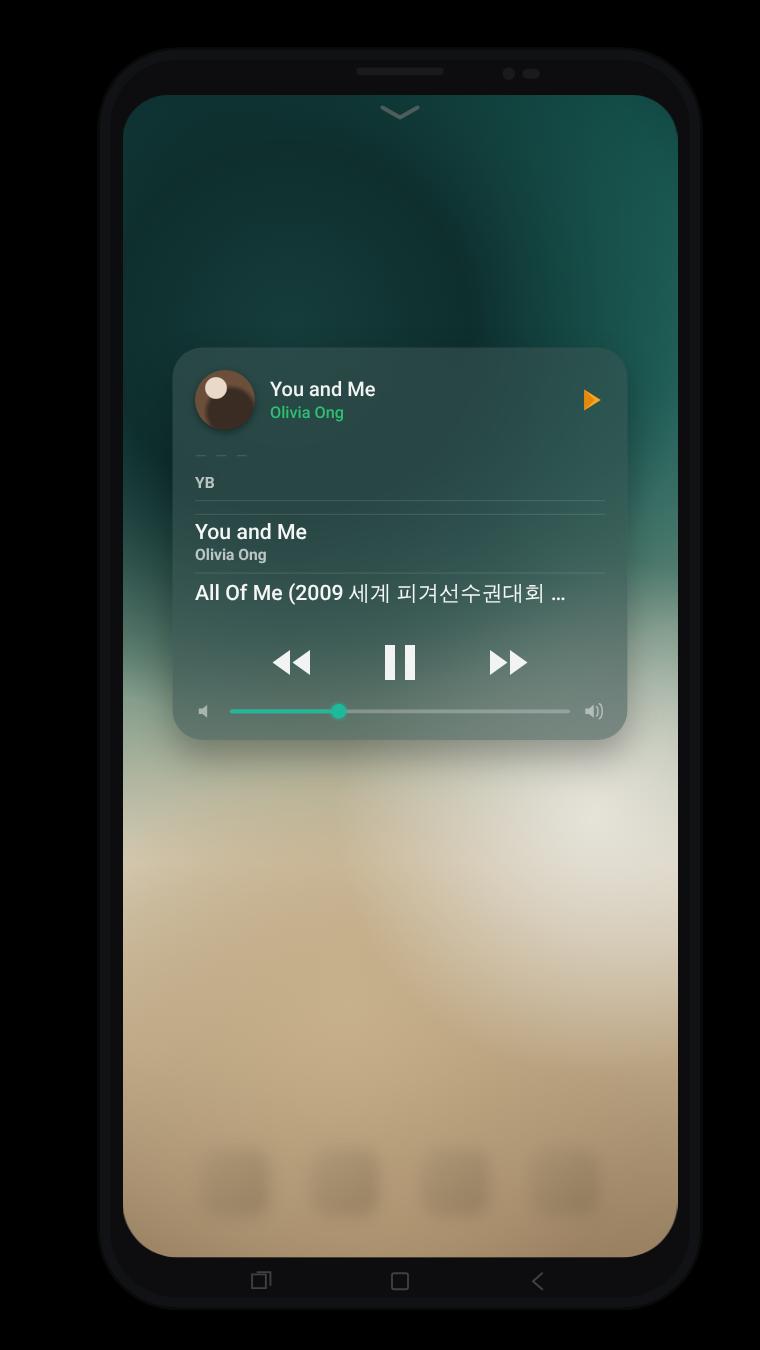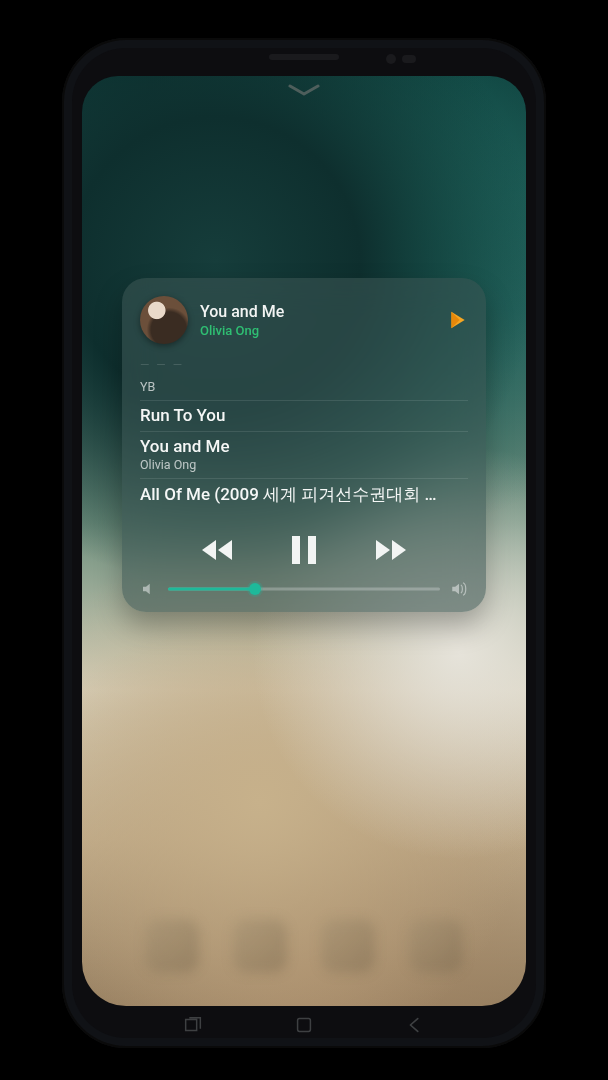--- a/index.html
+++ b/index.html
@@ -6,21 +6,21 @@
     html, body {
       width: 608px;
       height: 1080px;
       background: #000;
       font-family: -apple-system, BlinkMacSystemFont, "Segoe UI", Roboto, Helvetica, Arial, sans-serif;
       overflow: hidden;
     }
     
     .frame {
       position: absolute;
-      left: 62px;
+      left: 78px;
       top: 38px;
       width: 484px;
       height: 1010px;
       border-radius: 64px;
       background: #101216;
       box-shadow: 0 10px 30px rgba(0,0,0,0.6), inset 0 0 0 2px #0a0a0a;
     }
     .bezel {
       position: absolute;
       inset: 10px;
@@ -144,20 +144,21 @@
       font-weight: 500;
       color: #f5f7f6;
       white-space: nowrap;
       overflow: hidden;
       text-overflow: ellipsis;
     }
     .row-artist {
       font-size: 12.5px;
       color: rgba(255,255,255,0.68);
       margin-top: 1px;
+      font-weight: bold;
     }
 
     
     .controls {
       display: flex;
       justify-content: center;
       align-items: center;
       gap: 40px;
       margin: 16px 0 8px;
     }
@@ -278,21 +279,20 @@
       </div>
 
       <div class="list">
         <div class="top-truncated">— — —</div>
 
         <div class="list-row row-first row-compact">
 
           <div class="row-artist">YB</div>
         </div>
         <div class="list-row">
-          <div class="row-title">Run To You</div>
         </div>
         <div class="list-row">
           <div class="row-title">You and Me</div>
           <div class="row-artist">Olivia Ong</div>
         </div>
         <div class="list-row">
           <div class="row-title">All Of Me (2009 세계 피겨선수권대회 …</div>
 
         </div>
       </div>

